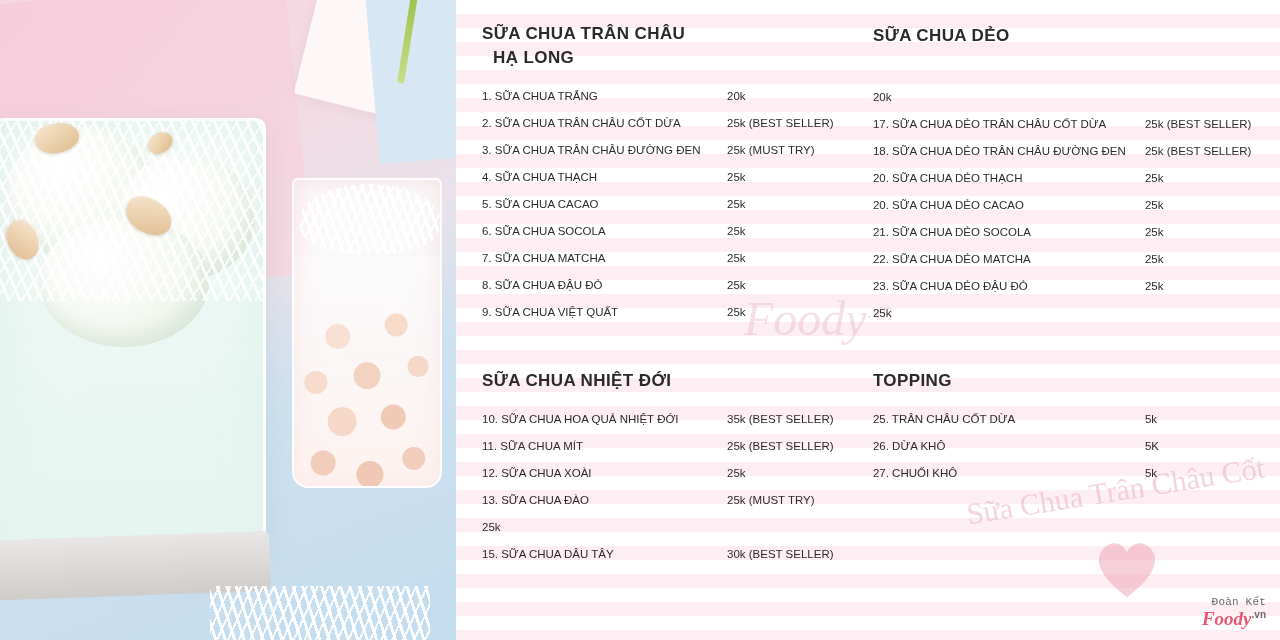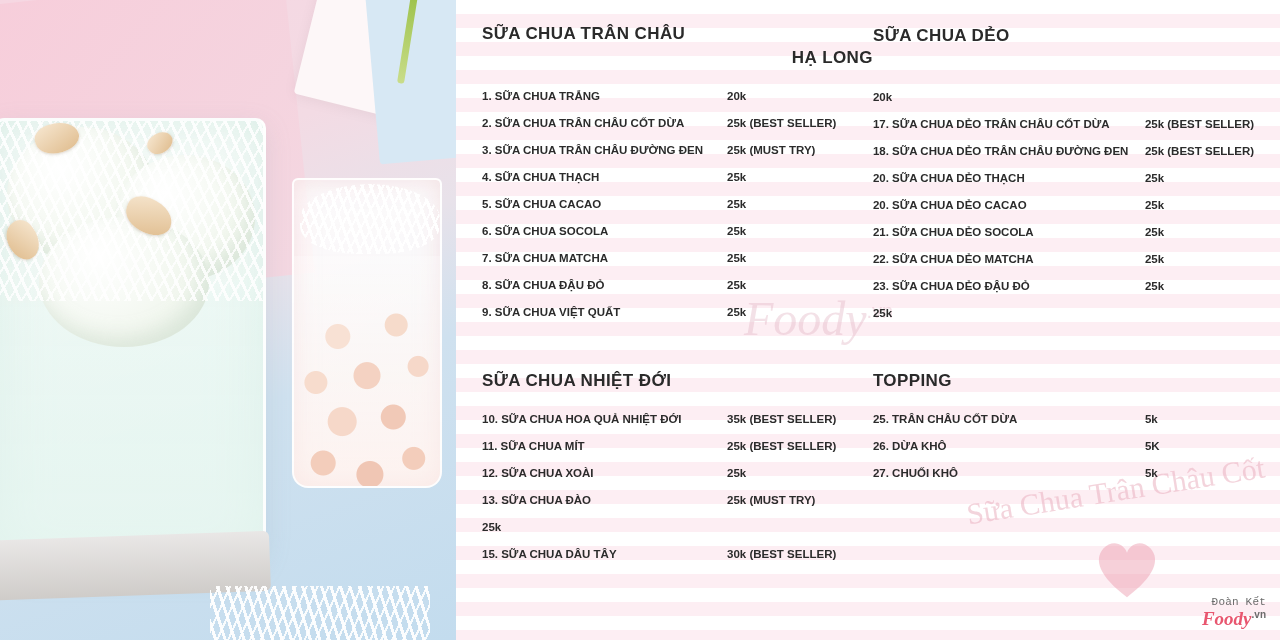--- a/index.html
+++ b/index.html
@@ -154,28 +154,28 @@
   .col { width: 406px; }
   .col.right { width: 400px; }
 
   .sec-title {
     font-size: 17px;
     font-weight: bold;
     letter-spacing: .4px;
     color: #2a2a2a;
     line-height: 1.42;
   }
-  .sec-title .line2 { display: block; padding-left: 11px; text-align: right; }
+  .sec-title .line2 { display: block; padding-left: 11px; }
 
   .items { margin-top: 13px; }
   .row {
     display: flex;
     align-items: flex-end;
     font-size: 11.5px;
-    font-weight: bold;
+    font-weight: normal;
     color: #2b2b2b;
     line-height: 27px;
     white-space: nowrap;
   }
   .row .nm { width: 245px; }
   .row.wide .nm { width: 272px; }
   .row .pr { flex: 1; }
 
   .block2 { margin-top: 42px; }
   .pad-top { padding-top: 2px; }

